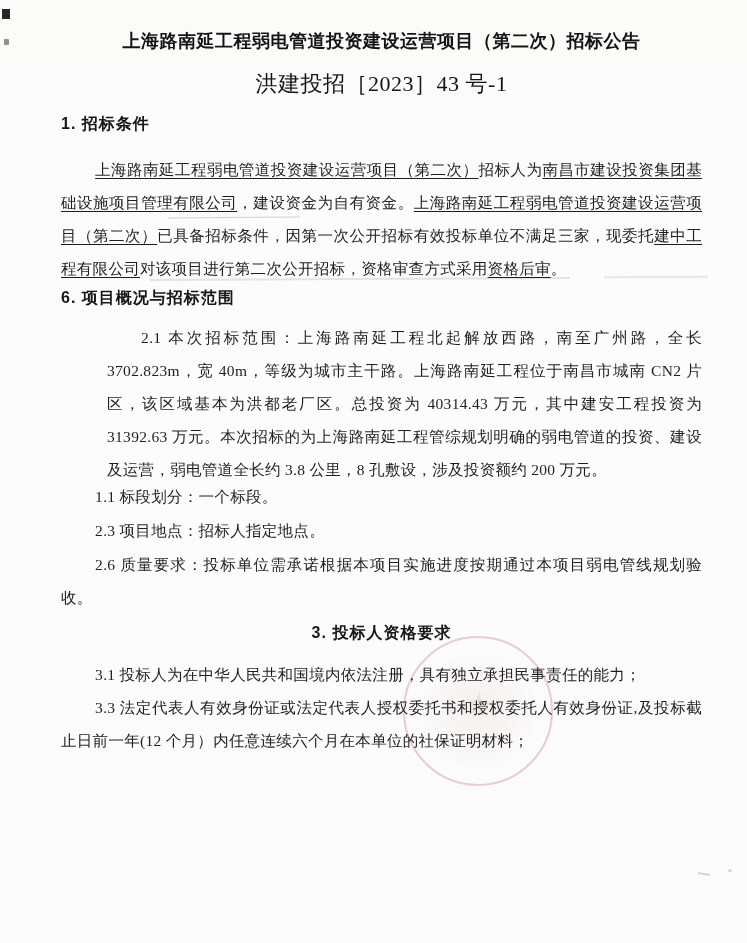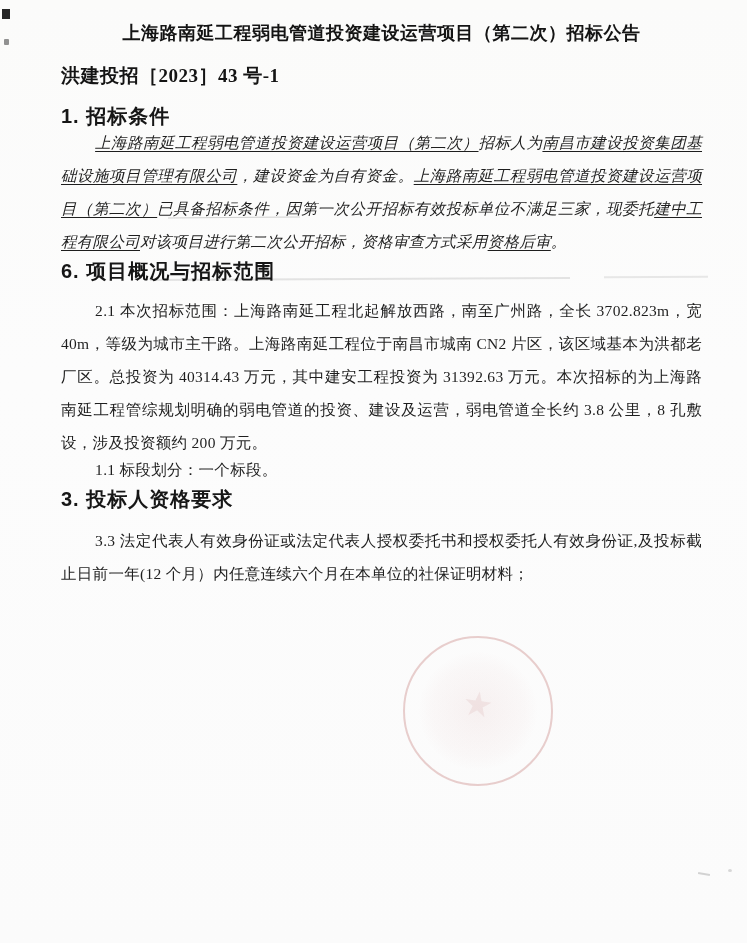--- a/index.html
+++ b/index.html
@@ -8,56 +8,56 @@
     width:747px;height:943px;
     margin:0 auto;
     background:linear-gradient(180deg,#fbfbfa 0%, #fcfcfc 40%, #fbfbfb 100%);
     overflow:hidden;
     color:#1c1c1c;
   }
   .content{position:absolute;left:61px;top:0;width:641px;}
   .doc-title{
     font-family:"Liberation Serif",serif;
     font-weight:bold;font-size:18px;line-height:24px;
-    text-align:center;margin:21px 0 0 0;letter-spacing:0.5px;
+    text-align:center;margin:29px 0 0 0;letter-spacing:0.5px;
     color:#141414;
   }
   .doc-number{
     font-family:"Liberation Serif",serif;
-    font-weight:bold;font-size:19px;line-height:24px;
-    text-align:left;margin:19px 0 0 0;letter-spacing:0.5px;
+    font-weight:normal;font-size:22px;line-height:24px;
+    text-align:center;margin:19px 0 0 0;letter-spacing:0.5px;
     color:#141414;
   }
   .section h2{
     font-family:"Liberation Sans",sans-serif;
-    font-weight:bold;font-size:20px;line-height:20px;
+    font-weight:bold;font-size:16px;line-height:20px;
     margin:0;letter-spacing:1px;color:#161616;
   }
   .section p{
     font-family:"Liberation Serif",serif;
     font-size:15.5px;line-height:33px;
     text-align:justify;text-indent:2.2em;
     margin:0;color:#1e1e1e;letter-spacing:0.3px;
   }
   .section p span.u{
     text-decoration:underline;
     text-underline-offset:3px;
     text-decoration-thickness:1px;
   }
   
   .section-1 h2{margin-top:18px;}
-  .section-1 p:nth-of-type(1){font-style:italic;}
+  .section-1 p:nth-of-type(1){margin-top:19px;}
   .section-2 h2{margin-top:3px;}
-  .section-2 p:nth-of-type(1){margin-top:13px;}
+  .section-2 p:nth-of-type(1){margin-top:13px;margin-left:46px;}
   .section-2 p:nth-of-type(2){margin-top:-6px;}
   .section-2 p:nth-of-type(3){margin-top:1px;}
   .section-2 p:nth-of-type(4){margin-top:1px;}
   .section-2 p:nth-of-type(5){margin-top:-3px;}
   .section-2 p:nth-of-type(6){margin-top:-4px;}
-  .section-3 h2{margin-top:3px;}
+  .section-3 h2{margin-top:9px;text-align:center;}
   .section-3 p:nth-of-type(1){margin-top:15px;}
   
   .seal{
     position:absolute;left:403px;top:636px;width:146px;height:146px;
     border:2px solid rgba(199,131,129,0.38);
     border-radius:50%;
     pointer-events:none;
   }
   .seal .seal-inner{
     position:absolute;inset:14px;border-radius:50%;
@@ -101,21 +101,24 @@
     <div class="doc-number">洪建投招［2023］43 号-1</div>
     <div id="sections">
         <section class="section section-1">
           <h2>1. 招标条件</h2>
           <p><span class="u">上海路南延工程弱电管道投资建设运营项目（第二次）</span><span>招标人为</span><span class="u">南昌市建设投资集团基础设施项目管理有限公司</span><span>，建设资金为自有资金。</span><span class="u">上海路南延工程弱电管道投资建设运营项目（第二次）</span><span>已具备招标条件，因第一次公开招标有效投标单位不满足三家，现委托</span><span class="u">建中工程有限公司</span><span>对该项目进行第二次公开招标，资格审查方式采用</span><span class="u">资格后审</span><span>。</span></p>
         </section>
         <section class="section section-2">
           <h2>6. 项目概况与招标范围</h2>
           <p><span>2.1 本次招标范围：上海路南延工程北起解放西路，南至广州路，全长 3702.823m，宽 40m，等级为城市主干路。上海路南延工程位于南昌市城南 CN2 片区，该区域基本为洪都老厂区。总投资为 40314.43 万元，其中建安工程投资为 31392.63 万元。本次招标的为上海路南延工程管综规划明确的弱电管道的投资、建设及运营，弱电管道全长约 3.8 公里，8 孔敷设，涉及投资额约 200 万元。</span></p>
           <p><span>1.1 标段划分：一个标段。</span></p>
+          <p><span>2.3 项目地点：招标人指定地点。</span></p>
+          <p><span>2.6 质量要求：投标单位需承诺根据本项目实施进度按期通过本项目弱电管线规划验收。</span></p>
         </section>
         <section class="section section-3">
           <h2>3. 投标人资格要求</h2>
+          <p><span>3.1 投标人为在中华人民共和国境内依法注册，具有独立承担民事责任的能力；</span></p>
           <p><span>3.3 法定代表人有效身份证或法定代表人授权委托书和授权委托人有效身份证,及投标截止日前一年(12 个月）内任意连续六个月在本单位的社保证明材料；</span></p>
         </section>
       </div>
   </div>
 
 </div>
 
 </body></html>

